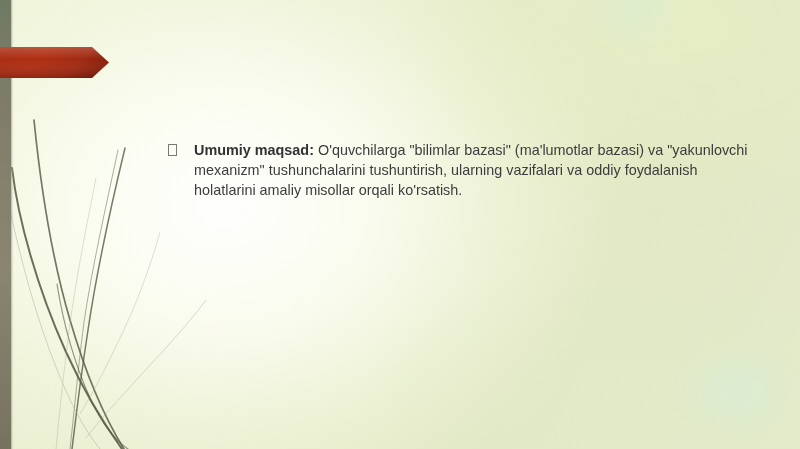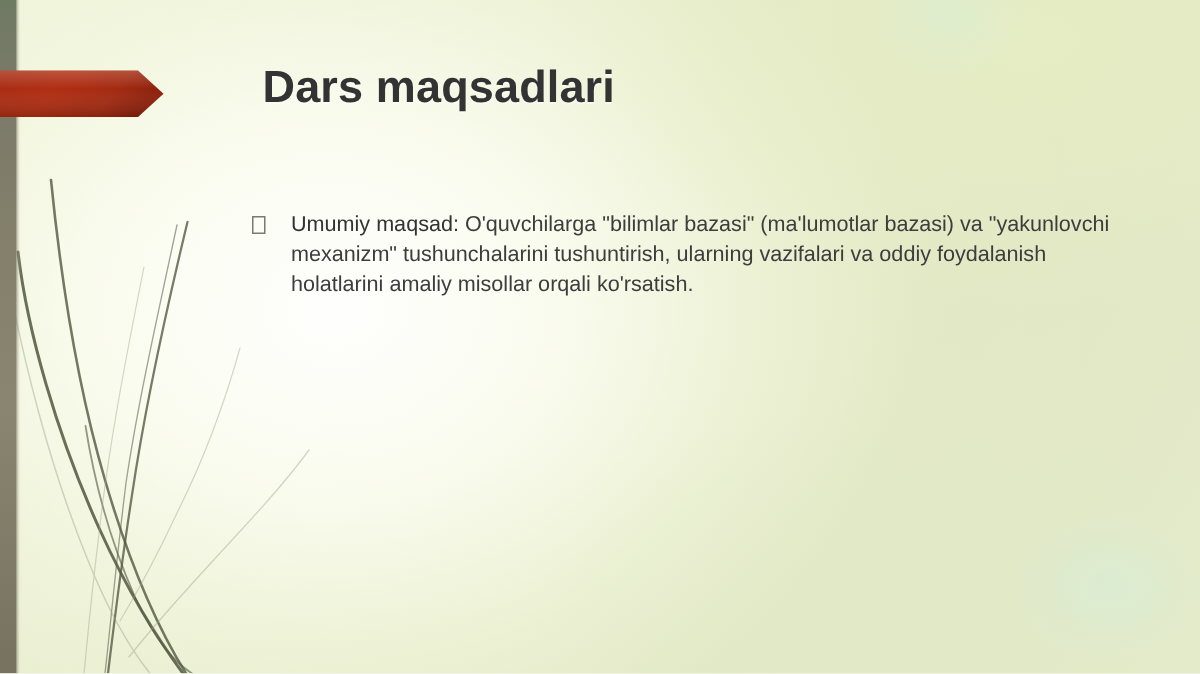--- a/index.html
+++ b/index.html
@@ -138,21 +138,21 @@
     background: rgba(255,255,255,0.25);
   }
   .bullet-text {
     flex: 1 1 auto;
     font-size: 14.4px;
     line-height: 20px;
     color: #3d3d3d;
     text-align: left;
   }
   .bullet-text b {
-    font-weight: normal;
+    font-weight: bold;
     color: #333333;
   }
 </style>
 </head>
 <body>
 
 <div class="slide">
 
   <div class="bg-base"></div>
   <div class="bg-tint-tr"></div>
@@ -189,21 +189,20 @@
       <linearGradient id="arrowShade" x1="0" y1="0" x2="0" y2="1">
         <stop offset="0%" stop-color="rgba(255,255,255,0.18)"></stop>
         <stop offset="40%" stop-color="rgba(255,255,255,0.00)"></stop>
         <stop offset="100%" stop-color="rgba(0,0,0,0.16)"></stop>
       </linearGradient>
     </defs>
     <polygon points="0,1 92,1 109,16.5 92,32 0,32" fill="url(#arrowGrad)"></polygon>
     <polygon points="0,1 92,1 109,16.5 92,32 0,32" fill="url(#arrowShade)"></polygon>
   </svg>
 
-  <div class="title">Dars maqsadlari</div>
 
   <div class="body-block">
     <div class="bullet-glyph"></div>
     <div class="bullet-text">
       <b>Umumiy maqsad:</b><span> O'quvchilarga "bilimlar bazasi" (ma'lumotlar bazasi) va "yakunlovchi mexanizm" tushunchalarini tushuntirish, ularning vazifalari va oddiy foydalanish holatlarini amaliy misollar orqali ko'rsatish.</span>
     </div>
   </div>
 
 </div>
 

